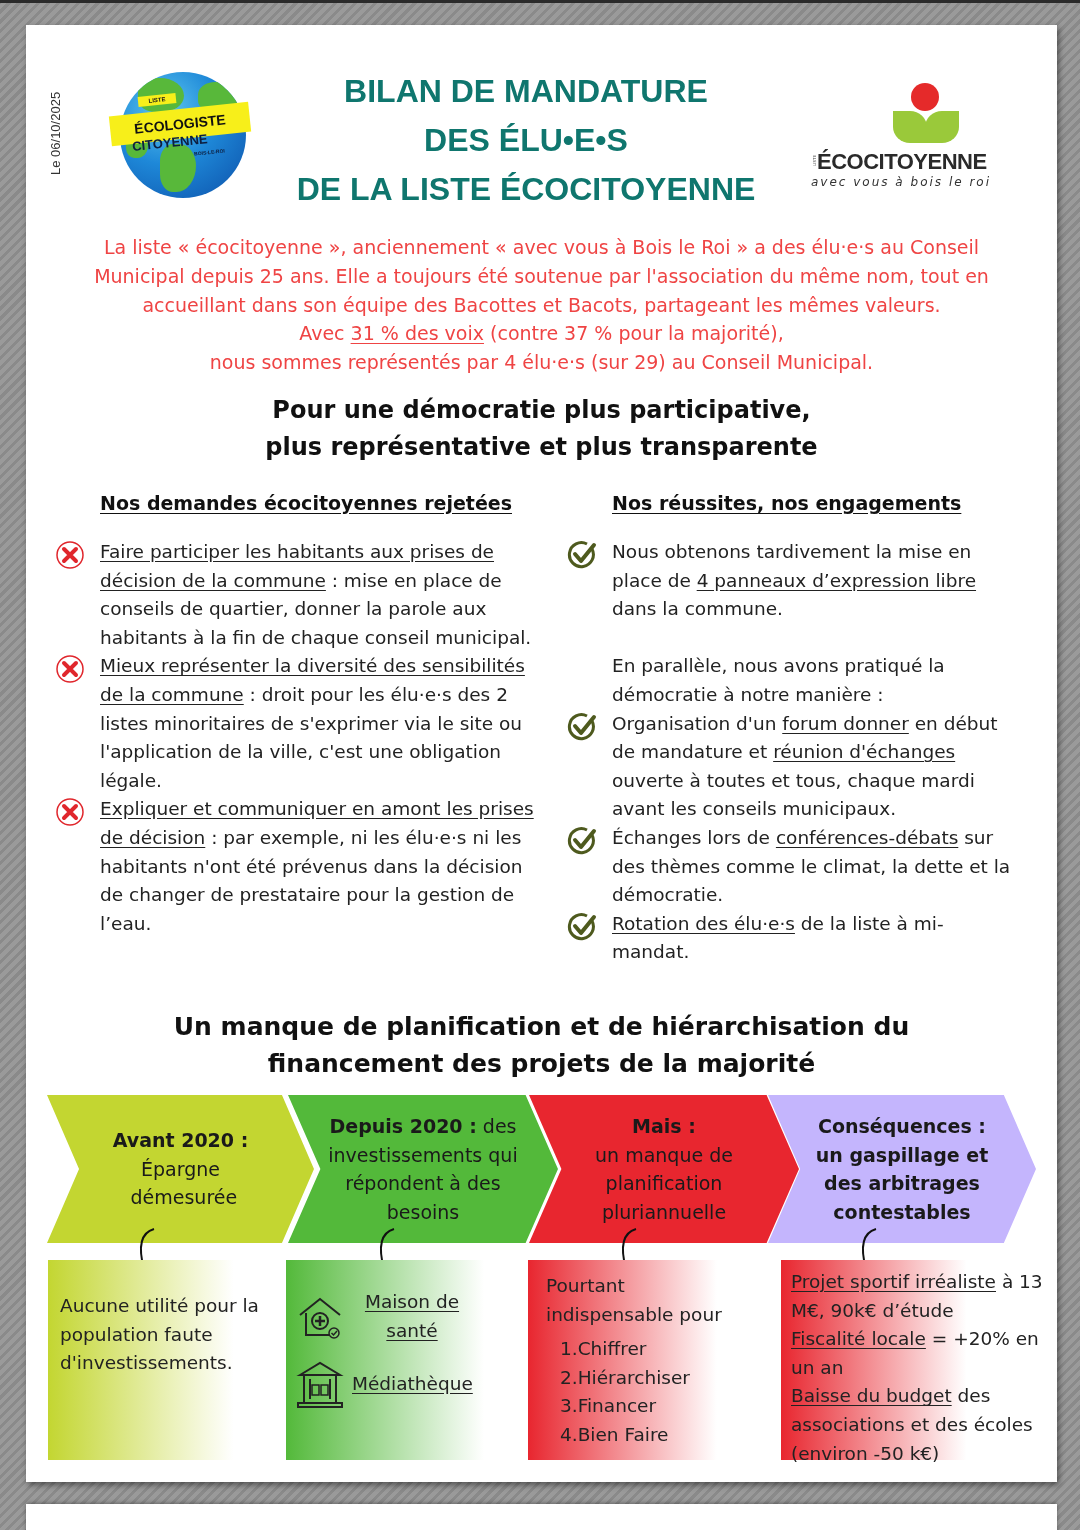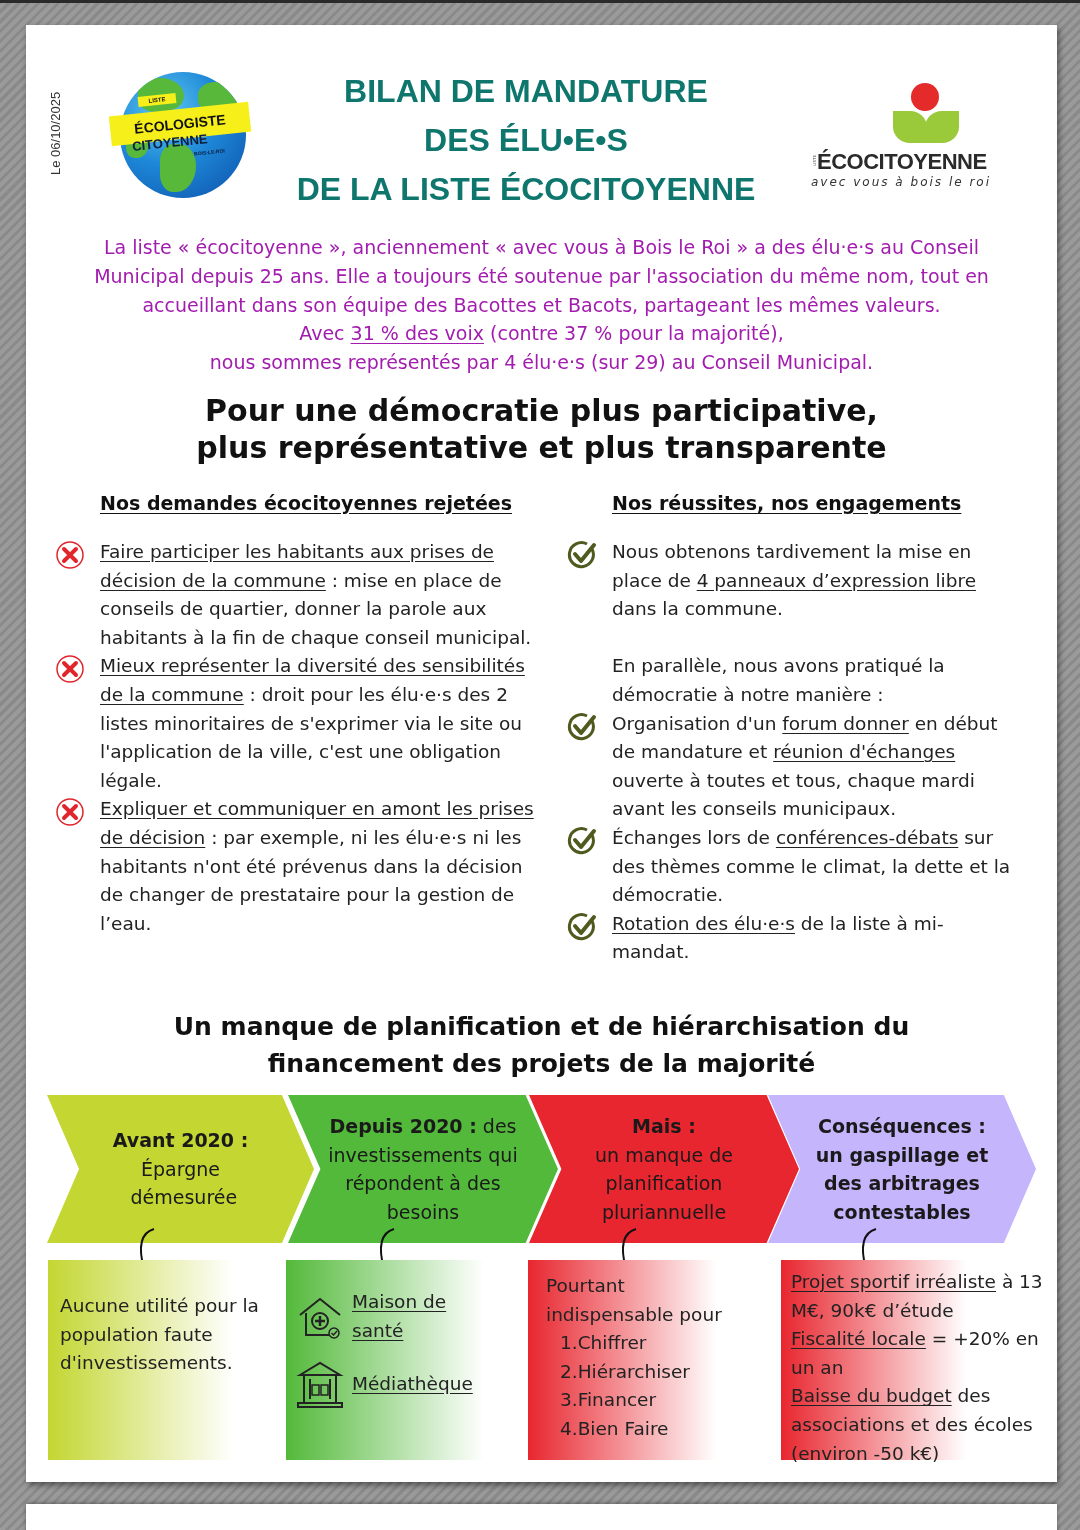--- a/index.html
+++ b/index.html
@@ -64,25 +64,25 @@
   .eco-name {
     position: absolute; left: 8px; top: 66px; font-family: "Liberation Sans", sans-serif; font-weight: bold;
     font-size: 22px; color: #2a2a2a; letter-spacing: -0.5px;
   }
   .eco-sub {
     position: absolute; left: 2px; top: 92px; font-style: italic; font-size: 12px; color: #333; letter-spacing: 2px;
     font-family: "DejaVu Sans", sans-serif;
   }
   .intro {
     position: absolute; left: 14px; top: 208px; width: 1003px; text-align: center;
-    font-size: 19px; line-height: 28.8px; color: #a21caf;
+    font-size: 19px; line-height: 28.8px; color: #ef4444;
   }
   .u { text-decoration: underline; text-underline-offset: 3px; }
   .h2 {
-    position: absolute; left: 0; width: 1031px; text-align: center; font-weight: bold; font-size: 30px; line-height: 37px; color: #111;
+    position: absolute; left: 0; width: 1031px; text-align: center; font-weight: bold; font-size: 24px; line-height: 37px; color: #111;
   }
   .colhead {
     position: absolute; font-weight: bold; font-size: 19px; text-decoration: underline; text-underline-offset: 3px; color: #111;
   }
   .col {
     position: absolute; font-size: 18.5px; line-height: 28.6px; color: #222;
   }
   .item { position: relative; padding-left: 0; }
   .item .ic { position: absolute; left: -45px; top: 2px; width: 30px; height: 30px; }
   .spacer { height: 28.6px; }
@@ -253,36 +253,36 @@
   <div class="box" style="left:260px;width:233px;background:linear-gradient(90deg,#53b93a 0%,#fff 85%);padding:28px 0 0 10px;">
     <div class="feature">
       <svg width="48" height="48" viewBox="0 0 48 48">
           <path d="M4 22 L24 6 L44 22" fill="none" stroke="#222" stroke-width="2"></path>
           <path d="M10 20 V42 H34" fill="none" stroke="#222" stroke-width="2"></path>
           <circle cx="24" cy="28" r="8" fill="none" stroke="#222" stroke-width="2"></circle>
           <path d="M24 23 V33 M19 28 H29" stroke="#222" stroke-width="2.5"></path>
           <circle cx="38" cy="40" r="5" fill="none" stroke="#222" stroke-width="1.5"></circle>
           <path d="M35.5 40 L37.5 42 L41 38" fill="none" stroke="#222" stroke-width="1.5"></path>
         </svg>
-      <div class="u" style="width:120px;">Maison de santé</div>
+      <div class="u" style="text-align:center;width:120px;">Maison de santé</div>
     </div>
     <div class="feature" style="margin-top:14px;">
       <svg width="48" height="50" viewBox="0 0 48 50">
           <path d="M4 16 L24 4 L44 16 Z" fill="none" stroke="#222" stroke-width="2"></path>
           <path d="M8 16 V44 M40 16 V44 M14 20 V40 M34 20 V40" stroke="#222" stroke-width="2"></path>
           <path d="M2 44 H46 V48 H2 Z" fill="none" stroke="#222" stroke-width="2"></path>
           <path d="M16 26 H23 V36 H16 Z M25 26 H32 V36 H25 Z" fill="none" stroke="#222" stroke-width="1.5"></path>
         </svg>
       <div class="u">Médiathèque</div>
     </div>
   </div>
 
   <div class="box" style="left:502px;width:222px;background:linear-gradient(90deg,#e8262f 0%,#fff 85%);padding:12px 0 0 18px;">
     <div>Pourtant indispensable pour</div>
-    <div style="padding-left:14px;">
+    <div style="padding-left:14px;margin-top:6px;">
       <div>1.<span>Chiffrer</span></div>
       <div>2.<span>Hiérarchiser</span></div>
       <div>3.<span>Financer</span></div>
       <div>4.<span>Bien Faire</span></div>
     </div>
   </div>
 
   <div class="box" style="left:755px;width:265px;background:linear-gradient(90deg,#e8262f 0%,#fff 70%);padding:8px 0 0 10px;">
     <span class="u">Projet sportif irréaliste</span><span> à 13 M€, 90k€ d’étude</span><br>
     <span class="u">Fiscalité locale</span><span> = +20% en un an</span><br>

